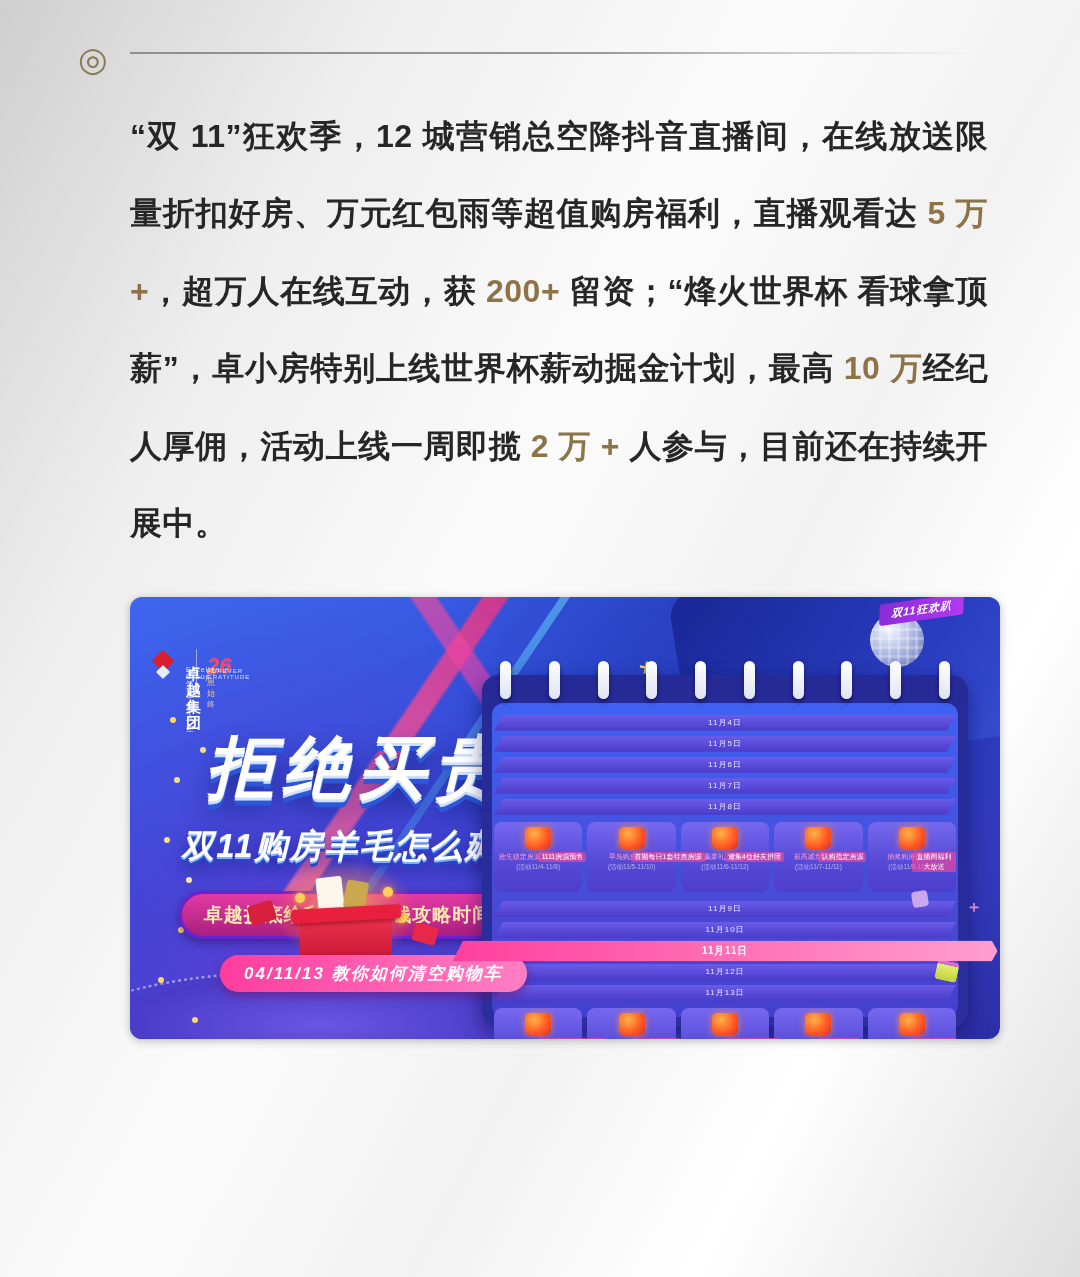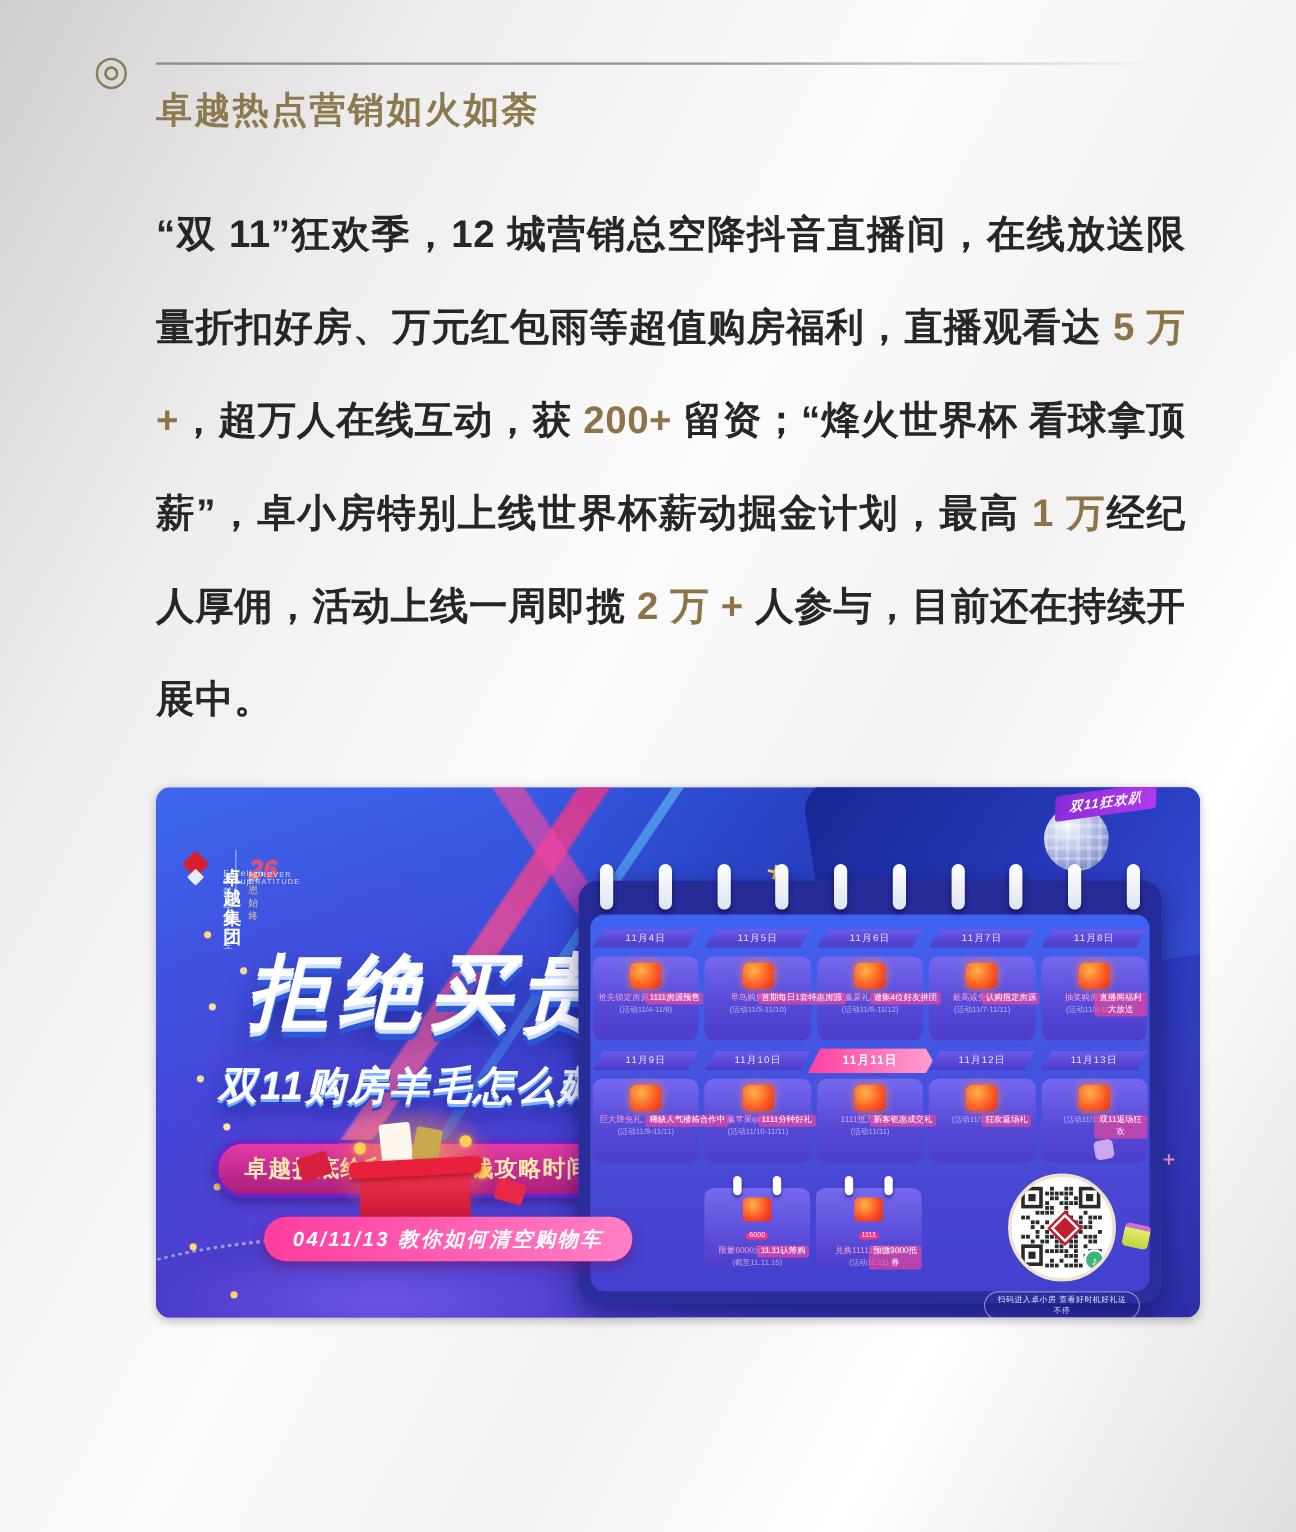--- a/index.html
+++ b/index.html
@@ -151,21 +151,21 @@
   .rocket .torso{ left:92px; top:8px; width:24px; height:18px; border-radius:6px; background:#3fbfb0; transform:rotate(-10deg);}
   
   .calendar{ left:352px; top:78px; width:486px; height:352px; border-radius:16px;
     background:linear-gradient(180deg,#262a96,#2b2f9e); box-shadow:0 8px 20px rgba(5,10,70,.5);}
   .cal-body{ left:10px; top:28px; right:10px; bottom:10px;
     background:linear-gradient(180deg,#3e62f2 0%,#4948d4 70%,#4340cf 100%); border-radius:12px;}
   .rings{ left:18px; top:-14px; right:18px; height:40px; display:flex; justify-content:space-between;}
   .rings i{ position:static; width:11px; height:38px; background:linear-gradient(180deg,#ffffff,#dfe4f2);
     border-radius:6px; box-shadow:0 3px 4px rgba(10,10,60,.6);}
   .cal-content{ left:12px; top:40px; right:12px; bottom:8px;}
-  .trow{ position:relative; display:flex; gap:5px; margin-bottom:7px;}
+  .trow{ position:relative; display:flex; gap:5px; margin-bottom:7px;flex-direction:column;}
   .trow .tab{ position:static; flex:1; height:16px; line-height:16px; text-align:center;
     font-size:8px; color:#e8e6ff; letter-spacing:1px;
     background:linear-gradient(180deg,#6a5ce8,#4a3cc8);
     clip-path:polygon(9px 0,100% 0,calc(100% - 9px) 100%,0 100%);}
   .trow .tab.hl{ background:linear-gradient(90deg,#ff3f9e,#ff9ed0); color:#fff; font-weight:bold;
     transform:scale(1.18,1.3); z-index:2; clip-path:polygon(9px 0,calc(100% - 5px) 0,100% 50%,calc(100% - 5px) 100%,0 100%);}
   .crow{ position:relative; display:flex; gap:5px; margin-bottom:9px;}
   .crow .card{ position:static; flex:1; height:70px; border-radius:8px; text-align:center; padding-top:2px;
     background:linear-gradient(180deg,#7668ee,#564ad7 55%,#4d3dcb);}
   .cicon{ position:static; display:block; width:26px; height:22px; margin:3px auto 3px;
@@ -201,23 +201,22 @@
 </style>
 </head>
 <body>
 
 <div class="page">
 
   <div class="title-row">
     <span class="bullet">◎</span>
   </div>
   <div class="divider"></div>
-  <h2 class="subtitle">卓越热点营销如火如荼</h2>
-
-  <p class="paragraph" id="paragraph"><span>“双 11”狂欢季，12 城营销总空降抖音直播间，在线放送限量折扣好房、万元红包雨等超值购房福利，直播观看达 </span><span class="hl">5 万 +</span><span>，超万人在线互动，获 </span><span class="hl">200+</span><span> 留资；“烽火世界杯 看球拿顶薪”，卓小房特别上线世界杯薪动掘金计划，最高 </span><span class="hl">1 万</span><span>经纪人厚佣，活动上线一周即揽 </span><span class="hl">2 万 +</span><span> 人参与，目前还在持续开展中。</span></p>
+
+  <p class="paragraph" id="paragraph"><span>“双 11”狂欢季，12 城营销总空降抖音直播间，在线放送限量折扣好房、万元红包雨等超值购房福利，直播观看达 </span><span class="hl">5 万 +</span><span>，超万人在线互动，获 </span><span class="hl">200+</span><span> 留资；“烽火世界杯 看球拿顶薪”，卓小房特别上线世界杯薪动掘金计划，最高 </span><span class="hl">10 万</span><span>经纪人厚佣，活动上线一周即揽 </span><span class="hl">2 万 +</span><span> 人参与，目前还在持续开展中。</span></p>
 
   <div class="banner">
     <div class="block-tr"></div>
     <div class="stripeL"></div>
     <div class="stripeR"></div>
     <div class="stripeC"></div>
     <div class="stage"></div>
     <div class="lights"></div>
     <span class="spark sp1">＋</span>
     <span class="spark sp2">＋</span>

